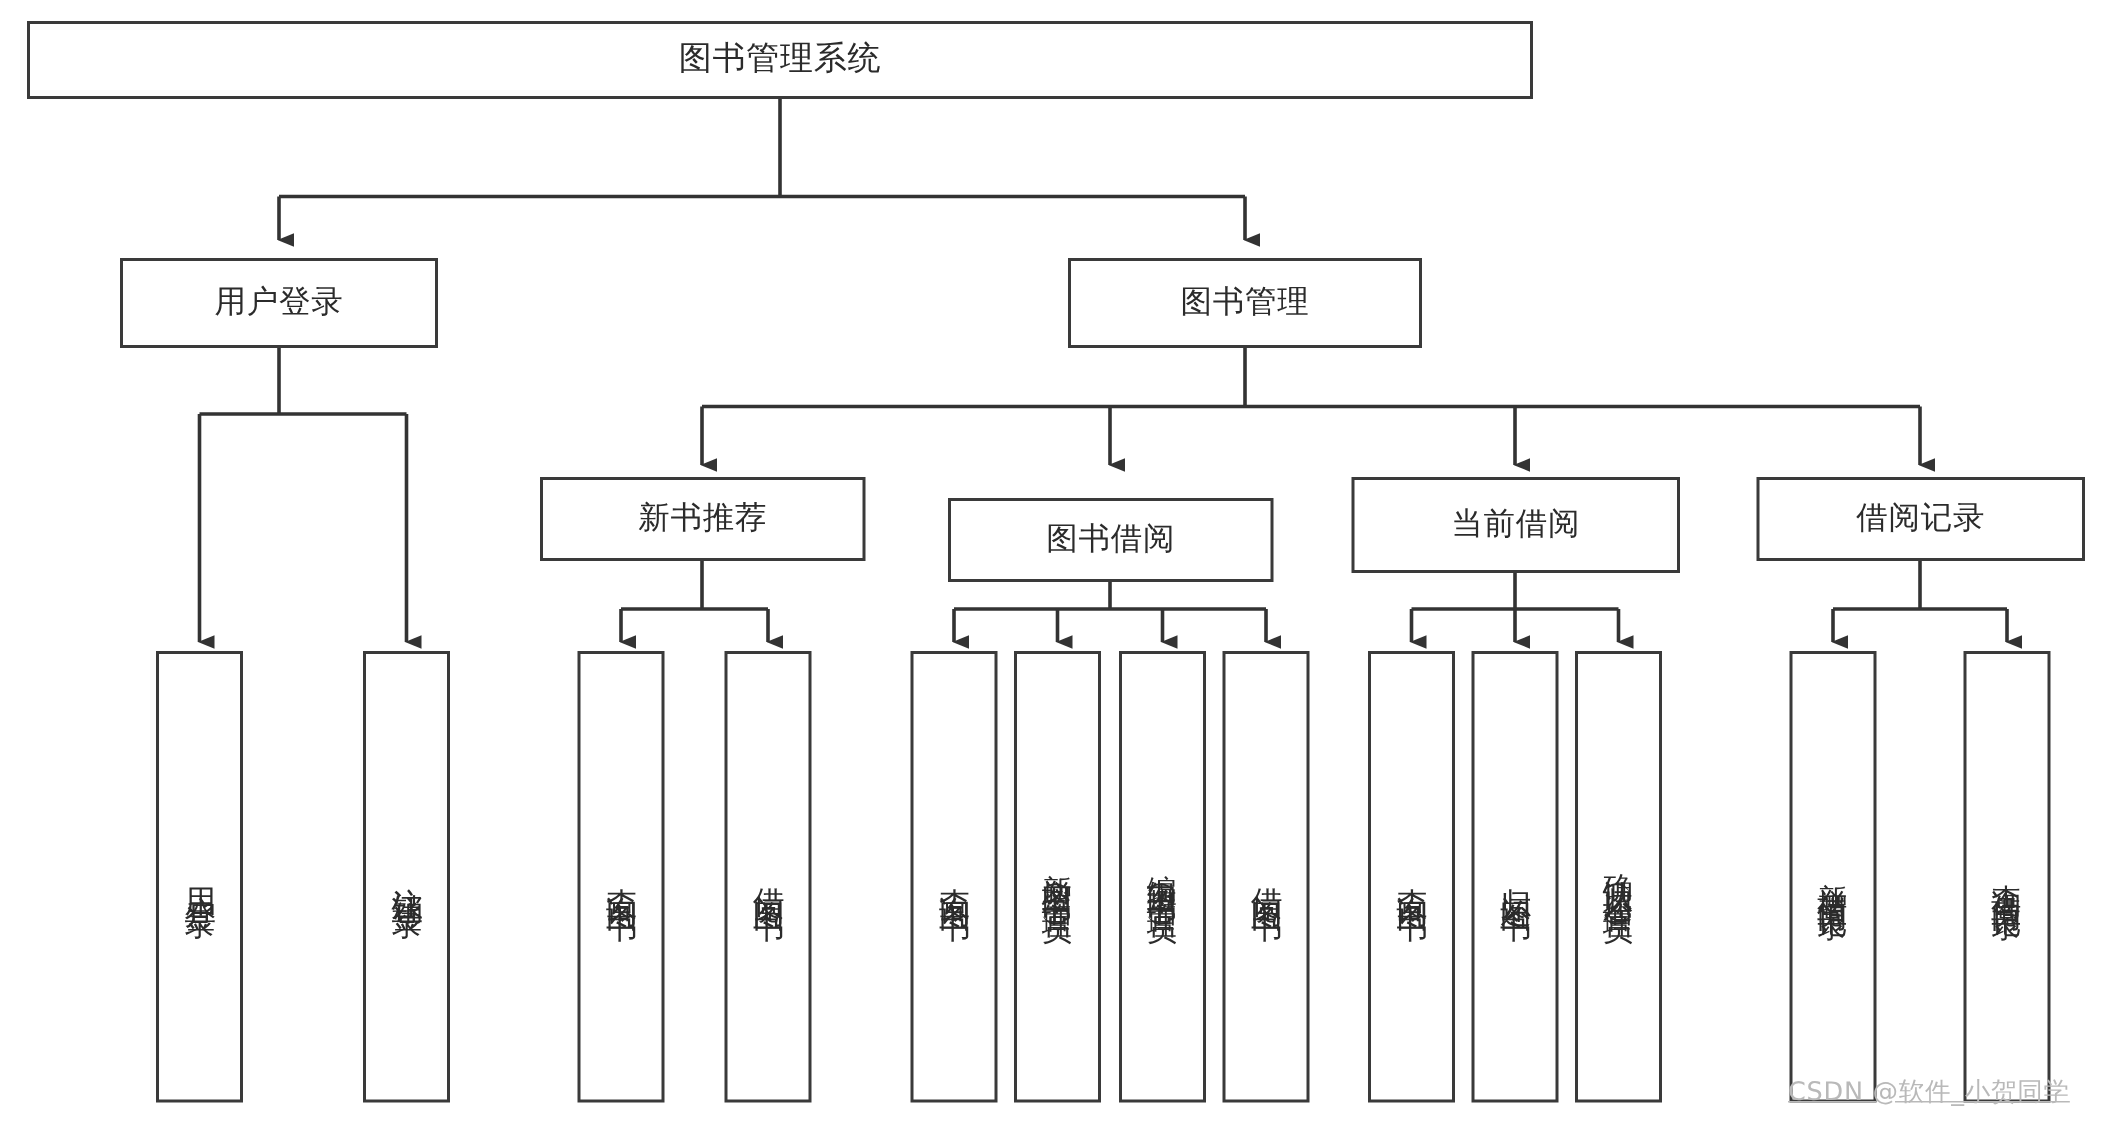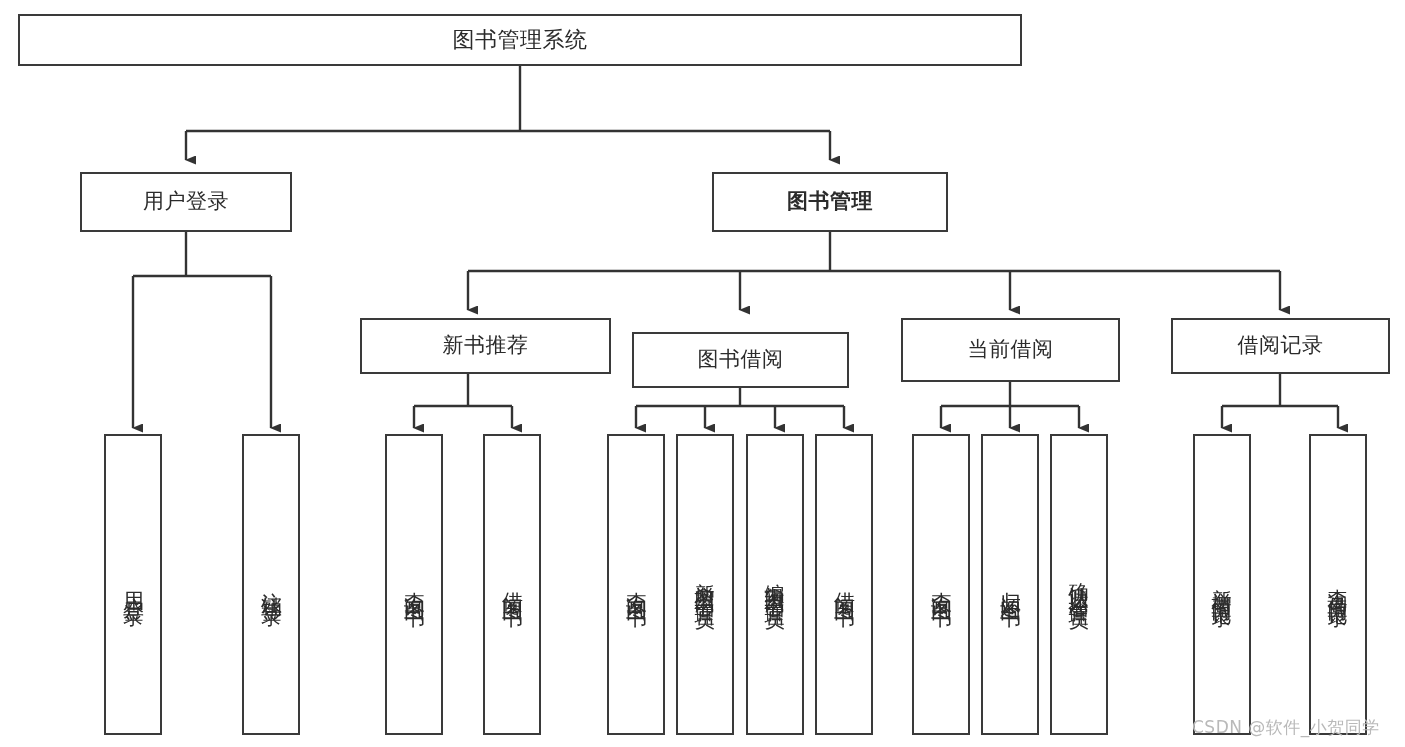--- a/index.html
+++ b/index.html
@@ -67,20 +67,21 @@
   .node.v.long .label {
     letter-spacing: 4px;
     font-size: 20px;
   }
   .watermark {
     position: absolute;
     font-size: 17px;
     color: #b9b9b9;
     white-space: nowrap;
     letter-spacing: 0.5px;
+    text-decoration: underline;
   }
 </style>
 </head>
 <body>
 
 <div id="diagram-root">
 
   <svg id="edges-layer" viewBox="0 0 1405 747" width="1405" height="747" xmlns="http://www.w3.org/2000/svg">
     <defs>
       <marker id="arrowhead" markerWidth="9" markerHeight="11" refX="4.5" refY="10" orient="auto" markerUnits="userSpaceOnUse">
@@ -131,25 +132,25 @@
     </g>
   </svg>
 
   <div class="node h root" style="left:18px; top:14px; width:1004px; height:52px;">
     <span class="label">图书管理系统</span>
   </div>
 
   <div class="node h" style="left:80px; top:172px; width:212px; height:60px;">
     <span class="label">用户登录</span>
   </div>
-  <div class="node h" style="left:712px; top:172px; width:236px; height:60px;font-weight:bold;">
+  <div class="node h" style="left:712px; top:172px; width:236px; height:60px;">
     <span class="label">图书管理</span>
   </div>
 
-  <div class="node h" style="left:360px; top:318px; width:251px; height:56px;">
+  <div class="node h" style="left:360px; top:318px; width:217px; height:56px;">
     <span class="label">新书推荐</span>
   </div>
   <div class="node h" style="left:632px; top:332px; width:217px; height:56px;">
     <span class="label">图书借阅</span>
   </div>
   <div class="node h" style="left:901px; top:318px; width:219px; height:64px;">
     <span class="label">当前借阅</span>
   </div>
   <div class="node h" style="left:1171px; top:318px; width:219px; height:56px;">
     <span class="label">借阅记录</span>

